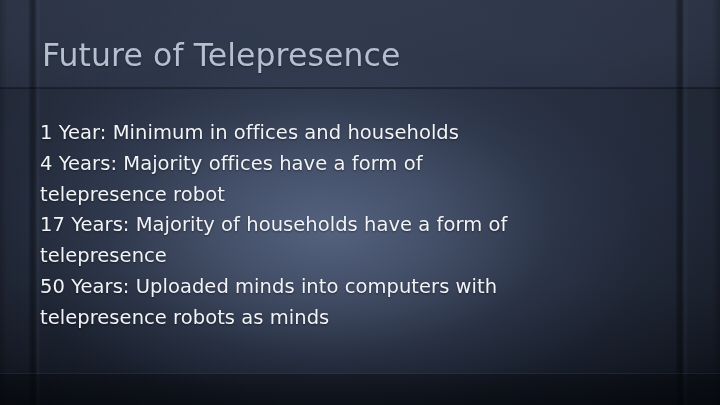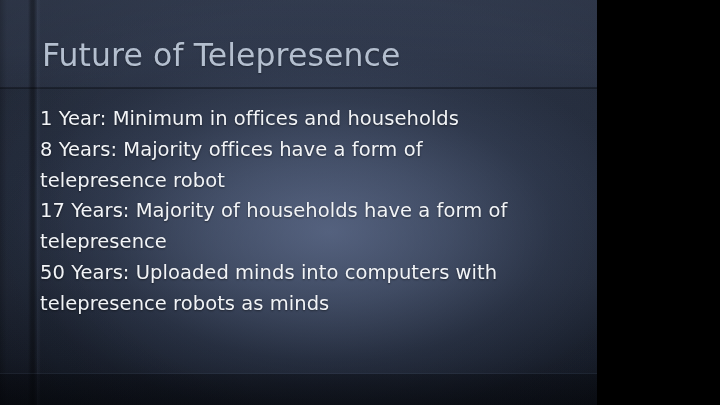--- a/index.html
+++ b/index.html
@@ -4,21 +4,21 @@
 <title>Future of Telepresence</title>
 <style>
   html, body {
     margin: 0;
     padding: 0;
     background: #000;
   }
 
   #slide {
     position: relative;
-    width: 597px;
+    width: 720px;
     height: 405px;
     overflow: hidden;
     font-family: "DejaVu Sans", "Liberation Sans", sans-serif;
     background: #404040;
   }
 
   
 
   .bg-layer {
     position: absolute;
@@ -187,21 +187,21 @@
     letter-spacing: 0.1px;
     line-height: 38px;
     color: #b4bfcf;
     white-space: nowrap;
     text-shadow: 0 1px 2px rgba(0,0,0,0.35);
   }
 
   .body-block {
     position: absolute;
     left: 40px;
-    top: 104px;
+    top: 118px;
     width: 620px;
   }
 
   .body-line {
     font-size: 19.5px;
     font-weight: 400;
     line-height: 30.8px;
     color: #f2f4f7;
     letter-spacing: 0.05px;
     white-space: nowrap;
@@ -228,21 +228,21 @@
   <div class="stripe stripe-right-light"></div>
   <div class="stripe stripe-far-right"></div>
 
   <div class="band-footer-edge"></div>
   <div class="band-footer"></div>
 
   <div class="title">Future of Telepresence</div>
 
   <div class="body-block">
     <div class="body-line">1 Year: Minimum in offices and households</div>
-    <div class="body-line">8 Years: Majority offices have a form of</div>
+    <div class="body-line">4 Years: Majority offices have a form of</div>
     <div class="body-line">telepresence robot</div>
     <div class="body-line">17 Years: Majority of households have a form of</div>
     <div class="body-line">telepresence</div>
     <div class="body-line">50 Years: Uploaded minds into computers with</div>
     <div class="body-line">telepresence robots as minds</div>
   </div>
 
 </div>
 
 </body></html>

